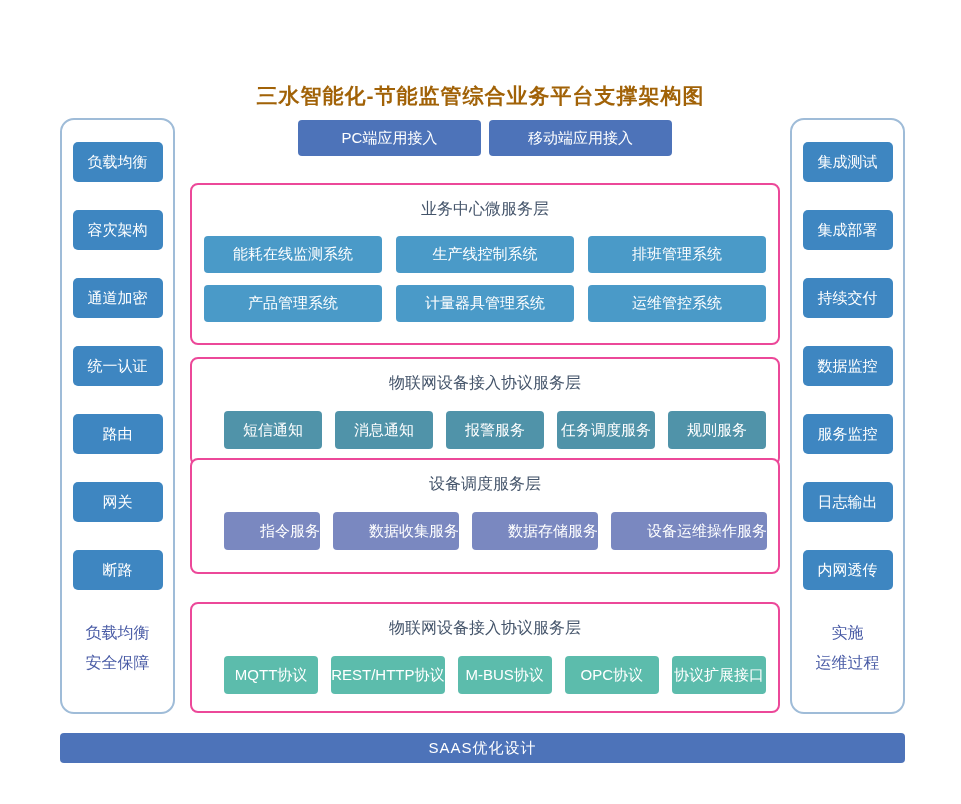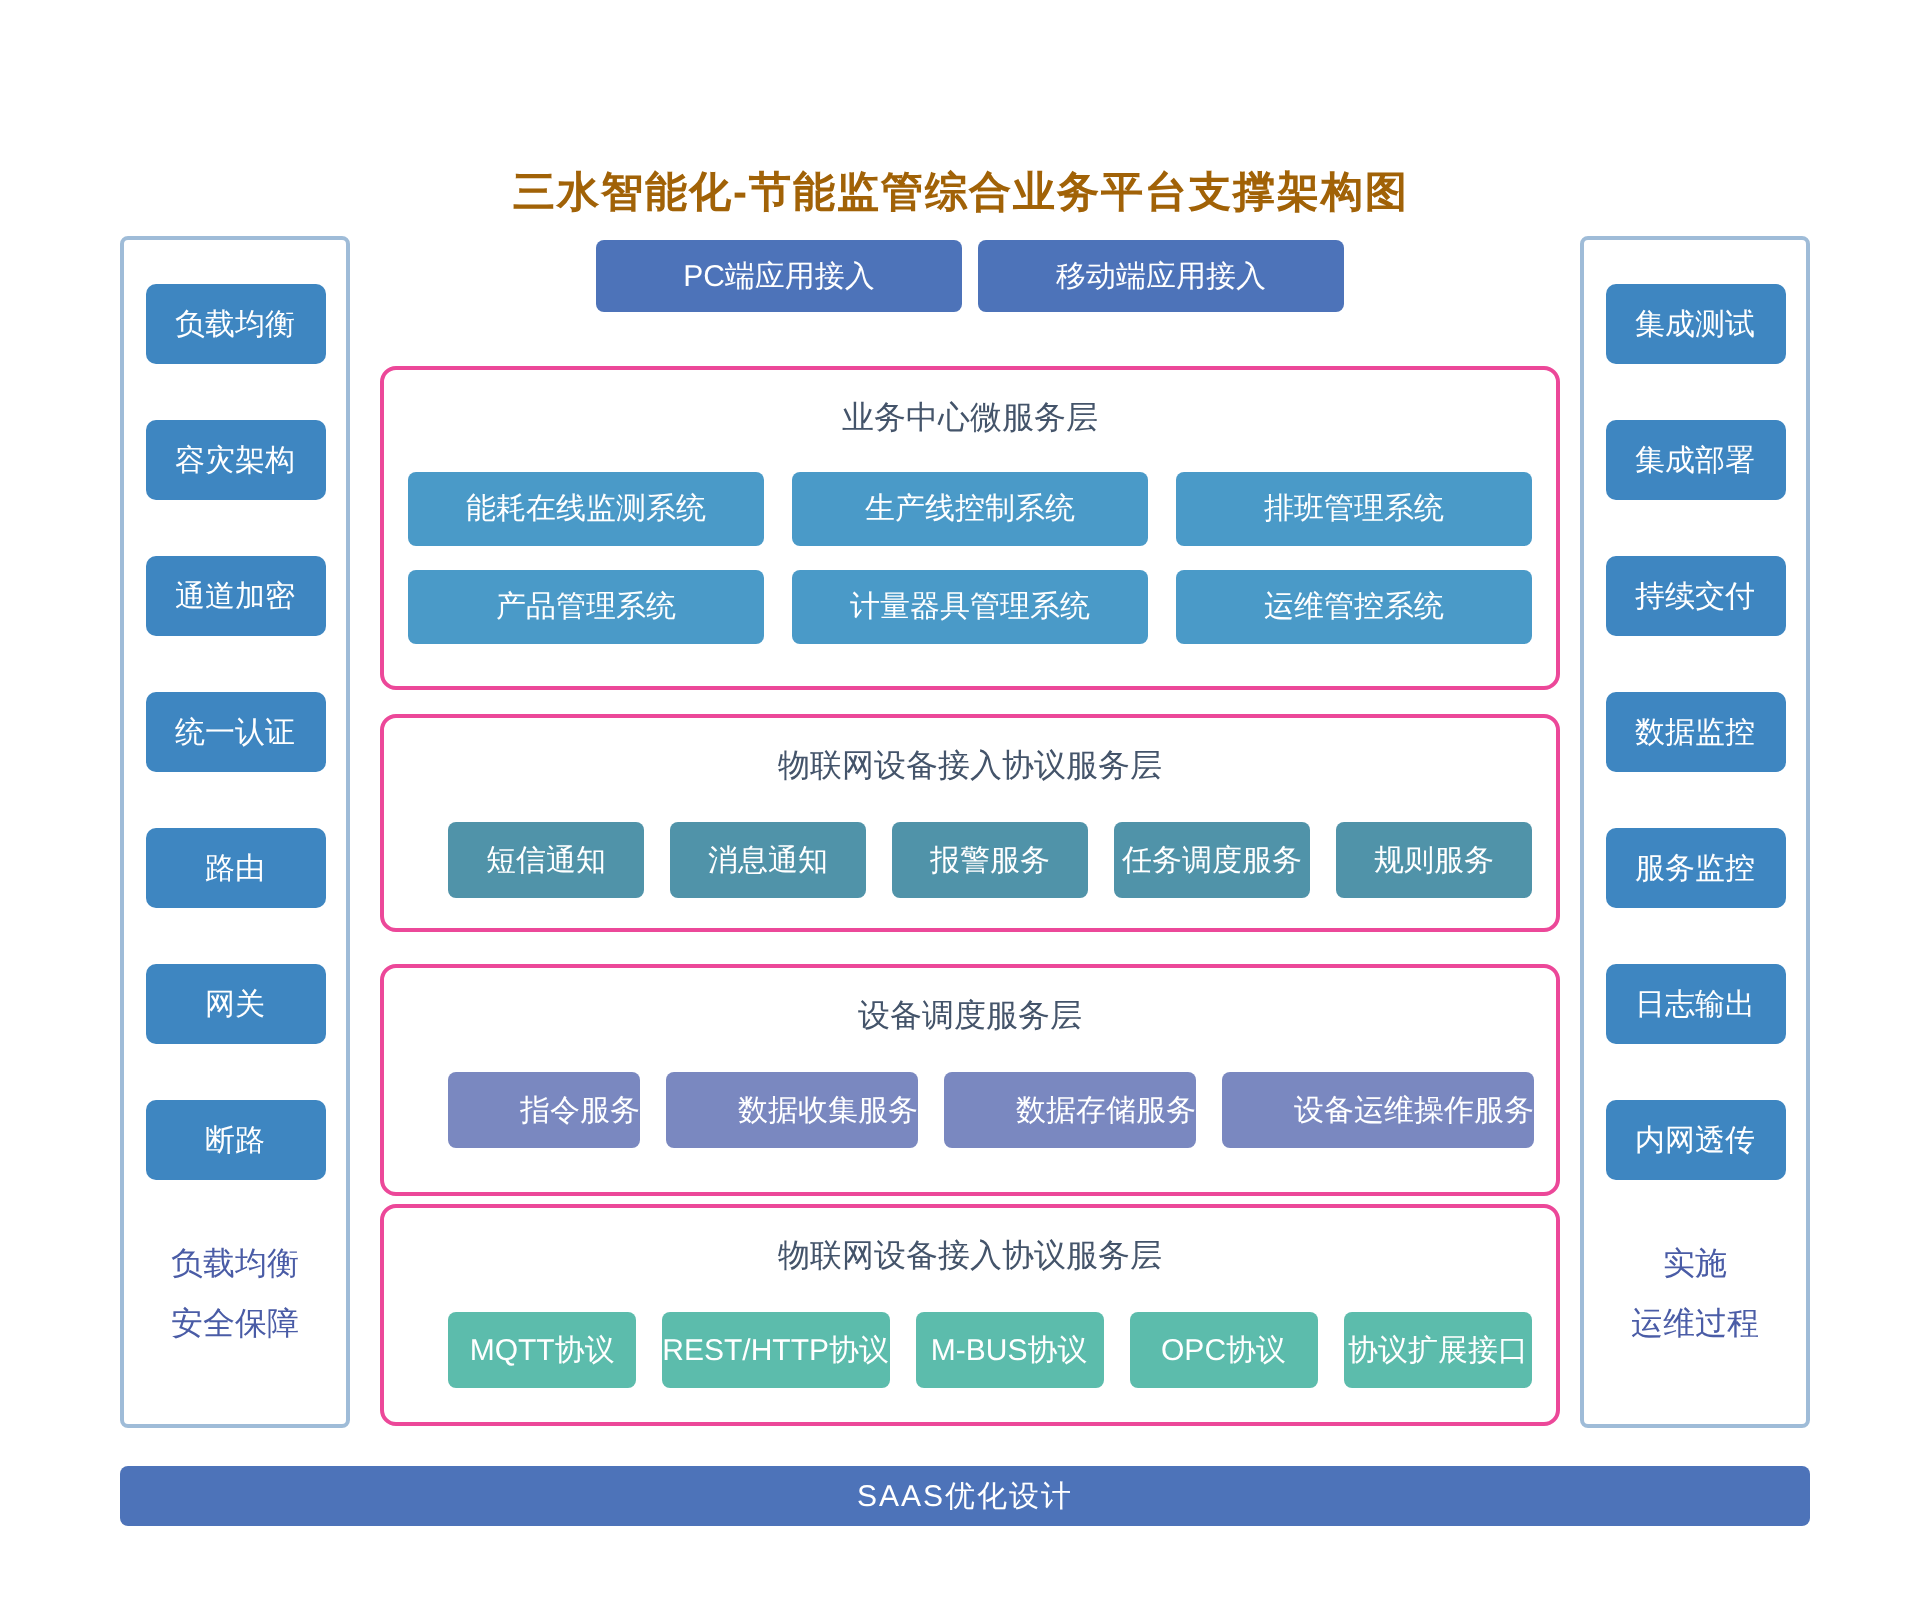--- a/index.html
+++ b/index.html
@@ -8,21 +8,21 @@
     font-family:"Liberation Sans","DejaVu Sans",sans-serif;
     overflow:hidden;
   }
   .diagram-title{
     position:absolute;top:50px;left:0;width:100%;text-align:center;
     font-size:21px;font-weight:bold;color:#a16207;letter-spacing:1px;margin-top:32px;
   }
   
   .sidebar{
     position:absolute;top:118px;width:115px;height:596px;
-    border:2px solid #9fbcd8;border-radius:4px;box-sizing:border-box;
+    border:2px solid #9fbcd8;border-radius:14px;box-sizing:border-box;
     display:flex;flex-direction:column;align-items:center;
     padding-top:22px;background:#ffffff;
   }
   .sidebar.left{left:60px;}
   .sidebar.right{left:790px;}
   .sidebar [data-name="sidebar-button"]{
     width:90px;height:40px;flex:0 0 40px;margin-bottom:28px;
     background:#3e86c1;border-radius:5px;color:#ffffff;font-size:15px;
     display:flex;align-items:center;justify-content:center;white-space:nowrap;
   }
@@ -43,21 +43,21 @@
   .layer{
     position:absolute;left:190px;width:590px;
     border:2px solid #ec4899;border-radius:8px;box-sizing:border-box;
     background:#ffffff;padding:14px 12px 0;
   }
   .layer-title{
     text-align:center;font-size:16px;color:#44546a;white-space:nowrap;
   }
   .layer1{top:183px;height:162px;}
   .layer2{top:357px;height:109px;}
-  .layer3{top:482px;height:116px;}
+  .layer3{top:458px;height:116px;}
   .layer4{top:602px;height:111px;}
   .layer-grid{
     margin-top:16px;display:grid;grid-template-columns:1fr 1fr 1fr;
     gap:12px 14px;
   }
   .layer-row{margin-top:17px;display:flex;gap:13px;margin-left:20px;}
   .layer-row > div{flex:1;}
   .layer3 .layer-row > div:last-child{flex:2.15;}
   .box{
     height:38px;border-radius:4px;color:#ffffff;font-size:15px;

